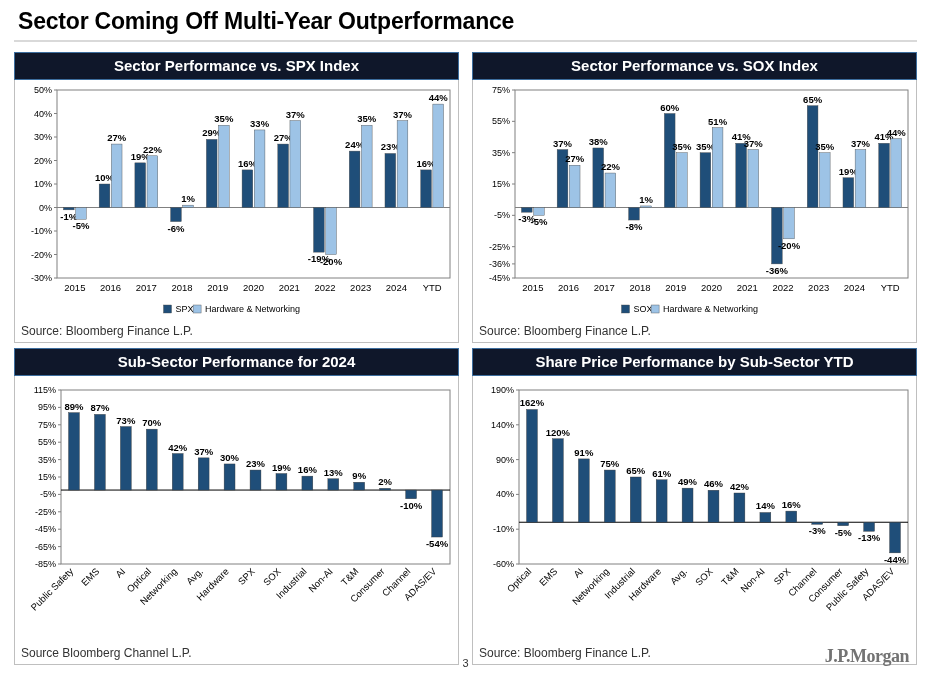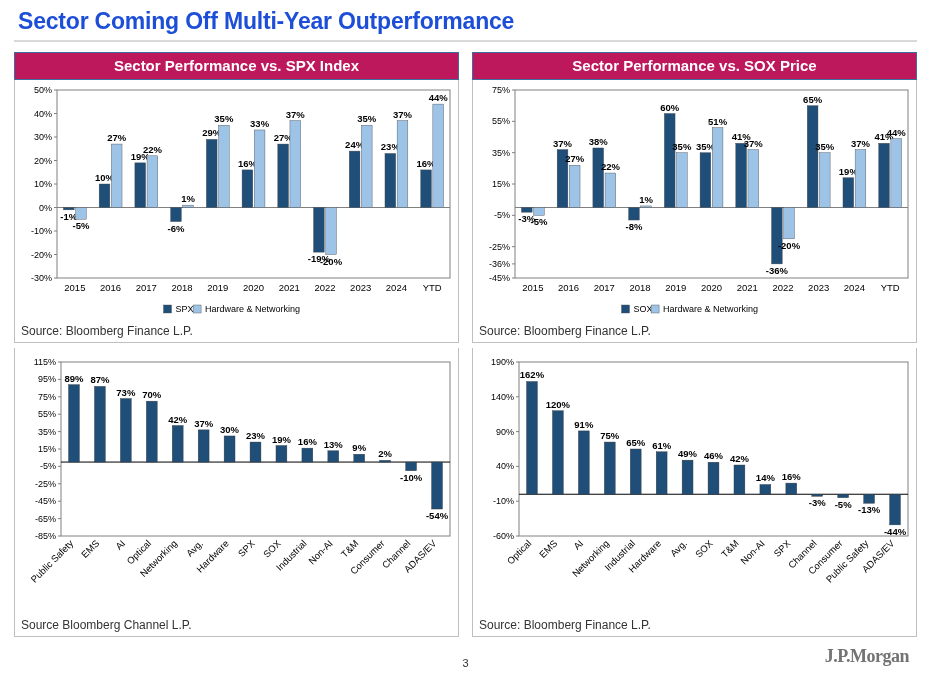--- a/index.html
+++ b/index.html
@@ -6,29 +6,29 @@
   body{
     width:931px;height:675px;
     background:#ffffff;
     font-family:"Liberation Sans", sans-serif;
     color:#000;
     position:relative;
     overflow:hidden;
   }
   .page-title{
     position:absolute;left:18px;top:8px;
-    font-size:23px;font-weight:bold;color:#1d4ed8;
+    font-size:23px;font-weight:bold;color:#000000;
     letter-spacing:-0.2px;
   }
   .title-rule{
     position:absolute;left:14px;top:40px;width:903px;height:2px;background:#d9d9d9;
   }
   .panel{position:absolute;}
   .panel-header{
-    background:#be185d;color:#fff;text-align:center;
+    background:#0f172a;color:#fff;text-align:center;
     font-size:15px;font-weight:bold;
     height:26px;line-height:26px;
     border:1px solid #3d6e9e;
   }
   .panel-body{
     border:1px solid #bfbfbf;border-top:none;
     background:#fff;
     position:relative;
   }
   .source{
@@ -139,21 +139,21 @@
         <rect x="148.5" y="225" width="8" height="8" fill="#1f4e79" stroke="#4a4a4a" stroke-width="0.4"></rect>
         <text x="160.5" y="232" class="legend-text">SPX</text>
         <rect x="178.1" y="225" width="8" height="8" fill="#9dc3e6" stroke="#4a4a4a" stroke-width="0.4"></rect>
         <text x="190.1" y="232" class="legend-text">Hardware &amp; Networking</text>
       </svg>
     <div class="source">Source: Bloomberg Finance L.P.</div>
   </div>
 </div>
 
 <div class="panel" style="left:472px;top:52px;width:445px;height:290px;">
-  <div class="panel-header">Sector Performance vs. SOX Price</div>
+  <div class="panel-header">Sector Performance vs. SOX Index</div>
   <div class="panel-body" style="height:262px;">
     <svg id="svg-sox" width="443" height="240">
         <rect x="42" y="10" width="393" height="188" fill="none" stroke="#808080" stroke-width="1"></rect>
         <line x1="39" y1="198" x2="42" y2="198" stroke="#808080" stroke-width="1"></line>
         <text x="37" y="201" text-anchor="end" class="axis-label">-45%</text>
         <line x1="39" y1="183.9" x2="42" y2="183.9" stroke="#808080" stroke-width="1"></line>
         <text x="37" y="186.9" text-anchor="end" class="axis-label">-36%</text>
         <line x1="39" y1="166.66666666666666" x2="42" y2="166.66666666666666" stroke="#808080" stroke-width="1"></line>
         <text x="37" y="169.66666666666666" text-anchor="end" class="axis-label">-25%</text>
         <line x1="39" y1="135.33333333333334" x2="42" y2="135.33333333333334" stroke="#808080" stroke-width="1"></line>
@@ -225,20 +225,21 @@
         <rect x="148.5" y="225" width="8" height="8" fill="#1f4e79" stroke="#4a4a4a" stroke-width="0.4"></rect>
         <text x="160.5" y="232" class="legend-text">SOX</text>
         <rect x="178.1" y="225" width="8" height="8" fill="#9dc3e6" stroke="#4a4a4a" stroke-width="0.4"></rect>
         <text x="190.1" y="232" class="legend-text">Hardware &amp; Networking</text>
       </svg>
     <div class="source">Source: Bloomberg Finance L.P.</div>
   </div>
 </div>
 
 <div class="panel" style="left:14px;top:348px;width:445px;height:316px;">
+  <div class="panel-header">Sub-Sector Performance for 2024</div>
   <div class="panel-body" style="height:288px;">
     <svg id="svg-sub24" width="443" height="266">
         <rect x="46" y="14" width="389" height="174" fill="none" stroke="#808080" stroke-width="1"></rect>
         <line x1="43" y1="188" x2="46" y2="188" stroke="#808080" stroke-width="1"></line>
         <text x="41" y="191" text-anchor="end" class="axis-label">-85%</text>
         <line x1="43" y1="170.6" x2="46" y2="170.6" stroke="#808080" stroke-width="1"></line>
         <text x="41" y="173.6" text-anchor="end" class="axis-label">-65%</text>
         <line x1="43" y1="153.2" x2="46" y2="153.2" stroke="#808080" stroke-width="1"></line>
         <text x="41" y="156.2" text-anchor="end" class="axis-label">-45%</text>
         <line x1="43" y1="135.8" x2="46" y2="135.8" stroke="#808080" stroke-width="1"></line>
@@ -302,20 +303,21 @@
         <text x="396.09999999999997" y="196" class="cat-label" text-anchor="end" transform="rotate(-45 396.09999999999997 196)">Channel</text>
         <rect x="416.5873333333333" y="114.05" width="10.892" height="46.980000000000004" fill="#1f4e79" stroke="#3a3a3a" stroke-width="0.4"></rect>
         <text x="422.0333333333333" y="171.03" text-anchor="middle" class="val-label">-54%</text>
         <text x="422.0333333333333" y="196" class="cat-label" text-anchor="end" transform="rotate(-45 422.0333333333333 196)">ADAS/EV</text>
       </svg>
     <div class="source">Source Bloomberg Channel L.P.</div>
   </div>
 </div>
 
 <div class="panel" style="left:472px;top:348px;width:445px;height:316px;">
+  <div class="panel-header">Share Price Performance by Sub-Sector YTD</div>
   <div class="panel-body" style="height:288px;">
     <svg id="svg-subytd" width="443" height="266">
         <rect x="46" y="14" width="389" height="174" fill="none" stroke="#808080" stroke-width="1"></rect>
         <line x1="43" y1="188" x2="46" y2="188" stroke="#808080" stroke-width="1"></line>
         <text x="41" y="191" text-anchor="end" class="axis-label">-60%</text>
         <line x1="43" y1="153.2" x2="46" y2="153.2" stroke="#808080" stroke-width="1"></line>
         <text x="41" y="156.2" text-anchor="end" class="axis-label">-10%</text>
         <line x1="43" y1="118.39999999999999" x2="46" y2="118.39999999999999" stroke="#808080" stroke-width="1"></line>
         <text x="41" y="121.39999999999999" text-anchor="end" class="axis-label">40%</text>
         <line x1="43" y1="83.60000000000001" x2="46" y2="83.60000000000001" stroke="#808080" stroke-width="1"></line>

